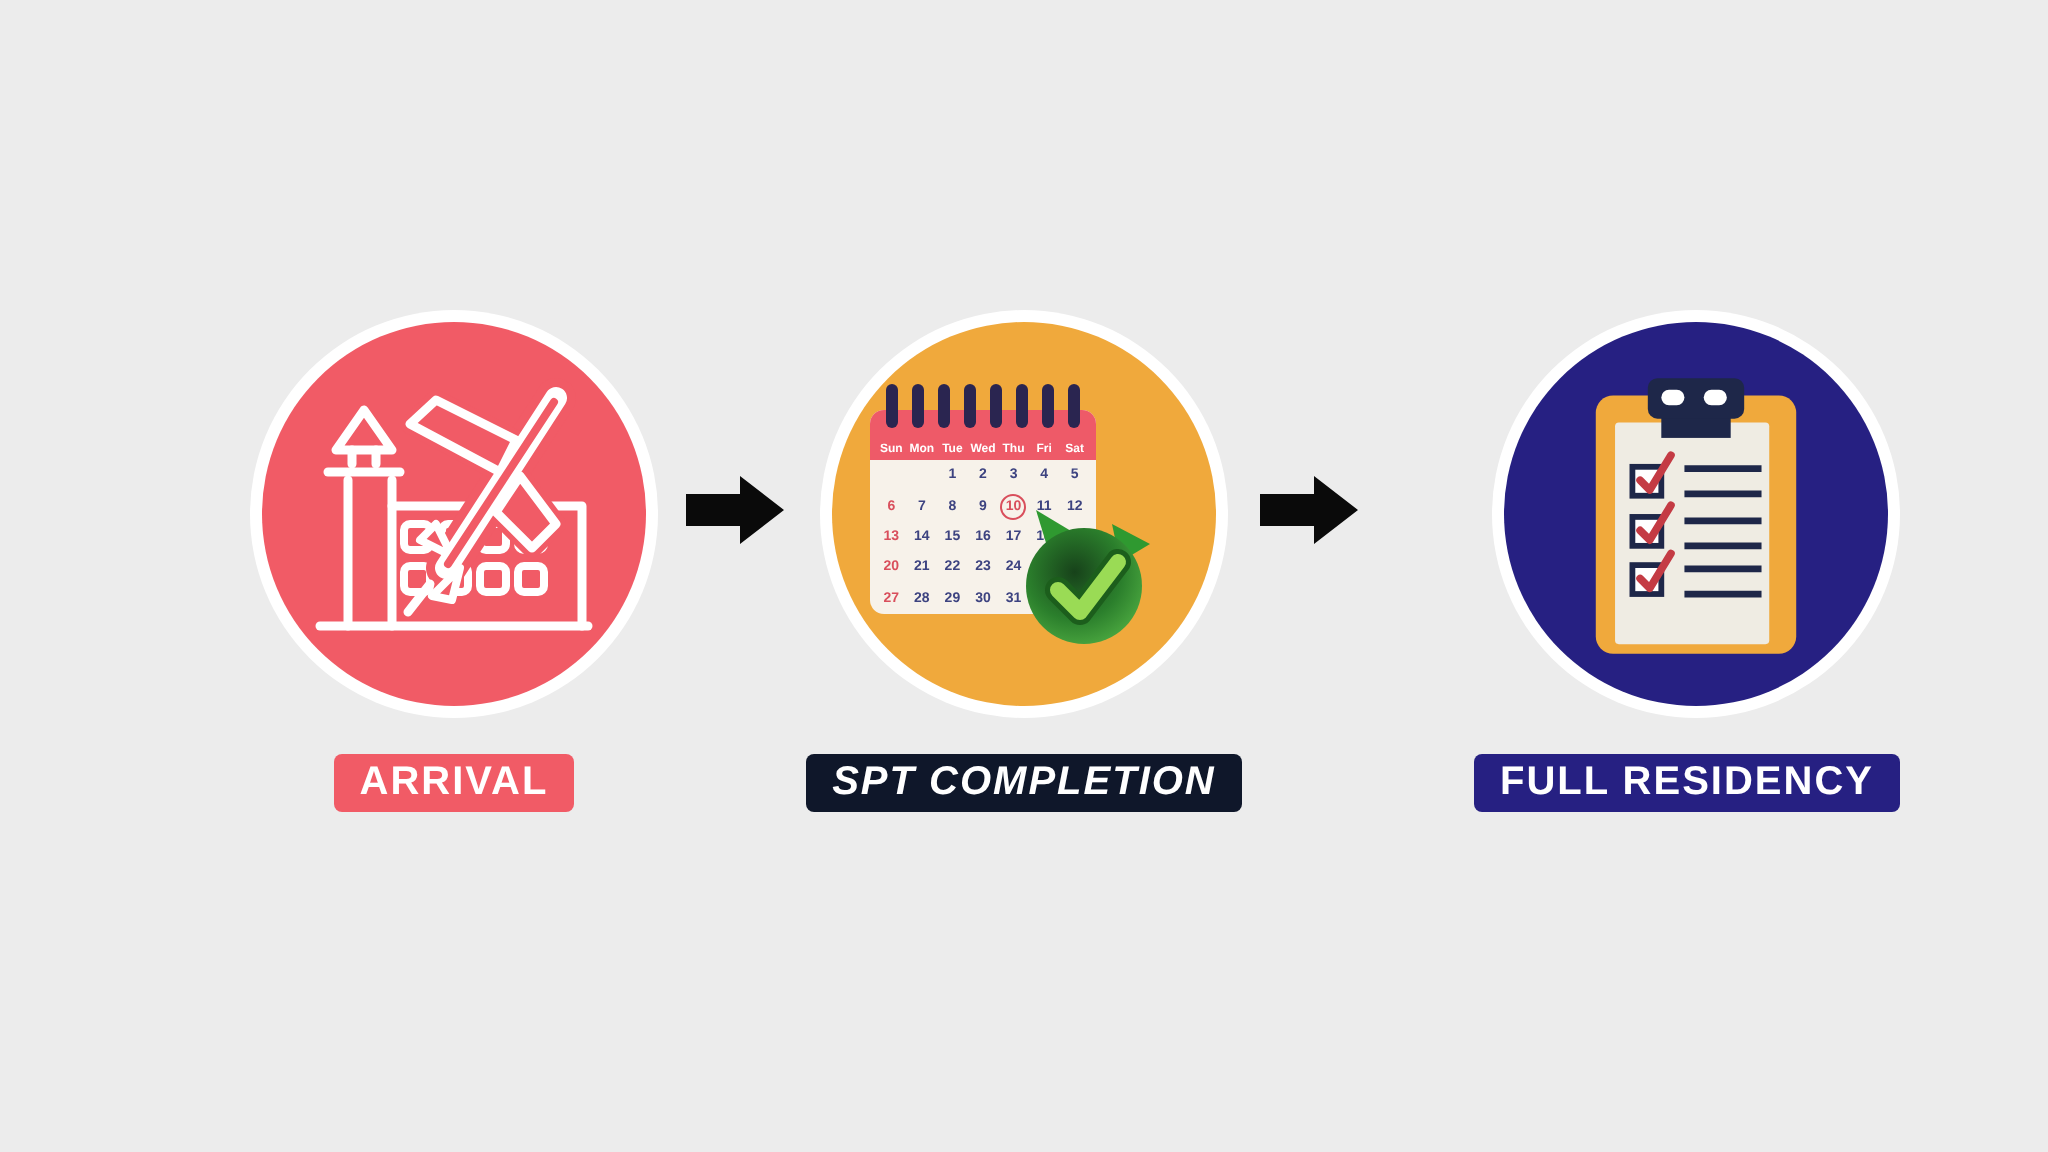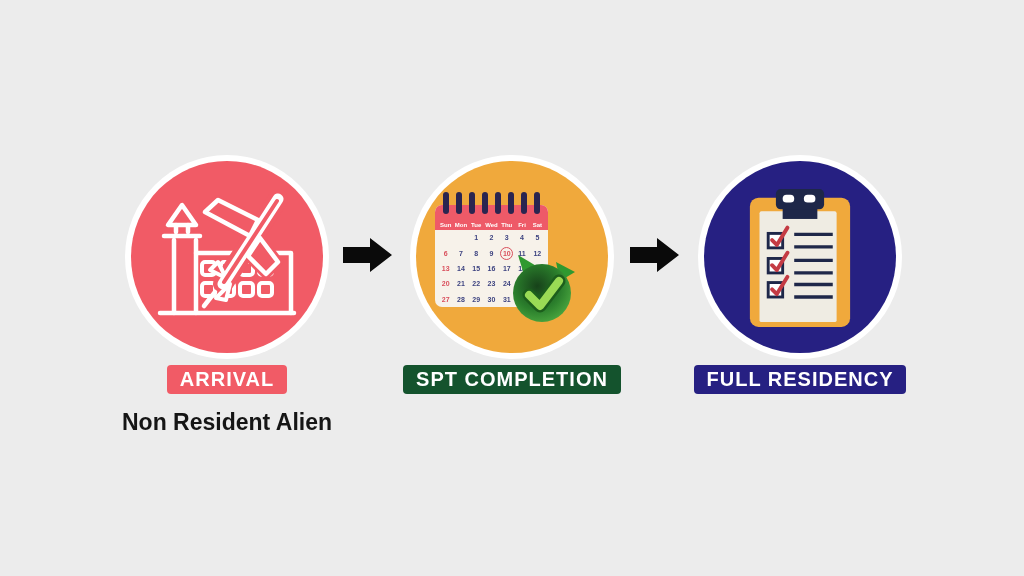--- a/index.html
+++ b/index.html
@@ -8,26 +8,26 @@
     --cal-red:#EE5A68; --cal-paper:#F7F2EA; --cal-ring:#2A2550;
     --cal-num:#3D4380; --cal-weekend:#D94F5C;
     --clip-board:#F0A93C; --clip-paper:#EFECE3; --clip-navy:#1E2749; --clip-check:#C43B44;
   }
   *{margin:0;padding:0;box-sizing:border-box;}
   html,body{width:1024px;height:576px;overflow:hidden;}
   body{font-family:"Liberation Sans",sans-serif;}
   .canvas{position:relative;width:1024px;height:576px;background:var(--bg);}
 
   .step{position:absolute;top:155px;width:300px;display:flex;flex-direction:column;align-items:center;}
-  .step1{left:77px;} .step2{left:362px;} .step3{left:650px;}
+  .step1{left:77px;} .step2{left:362px;} .step3{left:650px;align-items:flex-end;}
 
   .ring{width:204px;height:204px;border-radius:50%;background:#FFFFFF;display:flex;align-items:center;justify-content:center;}
   .disc{position:relative;width:192px;height:192px;border-radius:50%;display:flex;align-items:center;justify-content:center;}
 
-  .badge{margin-top:6px;padding:3px 13px;border-radius:4px;color:#FFFFFF;
+  .badge{margin-top:18px;padding:3px 13px;border-radius:4px;color:#FFFFFF;
          font-size:20px;font-weight:bold;letter-spacing:1px;white-space:nowrap;}
   .subtitle{margin-top:15px;font-size:23px;font-weight:bold;color:var(--text);white-space:nowrap;}
 
   .arrow{position:absolute;top:237px;width:50px;height:36px;}
   .arrow1{left:343px;} .arrow2{left:630px;}
 
   
   .calendar{position:absolute;left:19px;top:31px;width:113px;height:115px;overflow:visible;}
   .cal-paper{position:absolute;top:13px;left:0;width:113px;height:102px;background:var(--cal-paper);border-radius:7px;}
   .cal-header{position:relative;height:25px;background:var(--cal-red);border-radius:7px 7px 0 0;}
@@ -87,21 +87,20 @@
             <path d="M74,96 L58,88 L66,80 Z" style="fill:var(--pink)" stroke="#FFFFFF" stroke-width="4" stroke-linejoin="round"></path>
             <path d="M78,102 L64,116 L74,118 Z" style="fill:var(--pink)" stroke="#FFFFFF" stroke-width="4" stroke-linejoin="round"></path>
             <path d="M71,102 L126,17" fill="none" stroke="#FFFFFF" stroke-width="11" stroke-linecap="round"></path>
             <path d="M72,100 L125,19" fill="none" style="stroke:var(--pink)" stroke-width="4" stroke-linecap="round"></path>
             <path d="M52,124 L63,110" fill="none" stroke="#FFFFFF" stroke-width="4.5" stroke-linecap="round"></path>
           </g>
         </svg>
       </div>
     </div>
     <div class="badge" style="background-color: rgb(241, 91, 102);">ARRIVAL</div>
-    <div class="subtitle">Non Resident Alien</div>
   </div>
 
   <svg class="arrow arrow1" viewBox="0 0 50 36">
     <polygon style="fill:var(--arrow)" points="0,10 27,10 27,1 49,18 27,35 27,26 0,26"></polygon>
   </svg>
 
   <div class="step step2">
     <div class="ring">
       <div class="disc" style="background-color: rgb(240, 169, 60);">
         <div class="calendar">
@@ -175,21 +174,21 @@
             </defs>
             <path d="M14,2 L34,14 L21,25 Z" fill="#2F9930"></path>
             <path d="M71,19 L52,9 L56,28 Z" fill="#2F9930"></path>
             <circle cx="38" cy="40" r="29" fill="url(#gg)"></circle>
             <path d="M25,42 L36,53 L55,28" fill="none" stroke="#1C5E1C" stroke-width="13" stroke-linecap="round" stroke-linejoin="round"></path>
             <path d="M25,42 L36,53 L55,28" fill="none" stroke="#9ADB55" stroke-width="8" stroke-linecap="round" stroke-linejoin="round"></path>
           </svg>
         </div>
       </div>
     </div>
-    <div class="badge" style="background-color: #14532d;">SPT COMPLETION</div>
+    <div class="badge" style="background-color: #0f172a; font-style: italic;">SPT COMPLETION</div>
   </div>
 
   <svg class="arrow arrow2" viewBox="0 0 50 36">
     <polygon style="fill:var(--arrow)" points="0,10 27,10 27,1 49,18 27,35 27,26 0,26"></polygon>
   </svg>
 
   <div class="step step3">
     <div class="ring">
       <div class="disc" style="background-color: rgb(38, 32, 130);">
         <svg width="106" height="145" viewBox="0 0 110 150">

